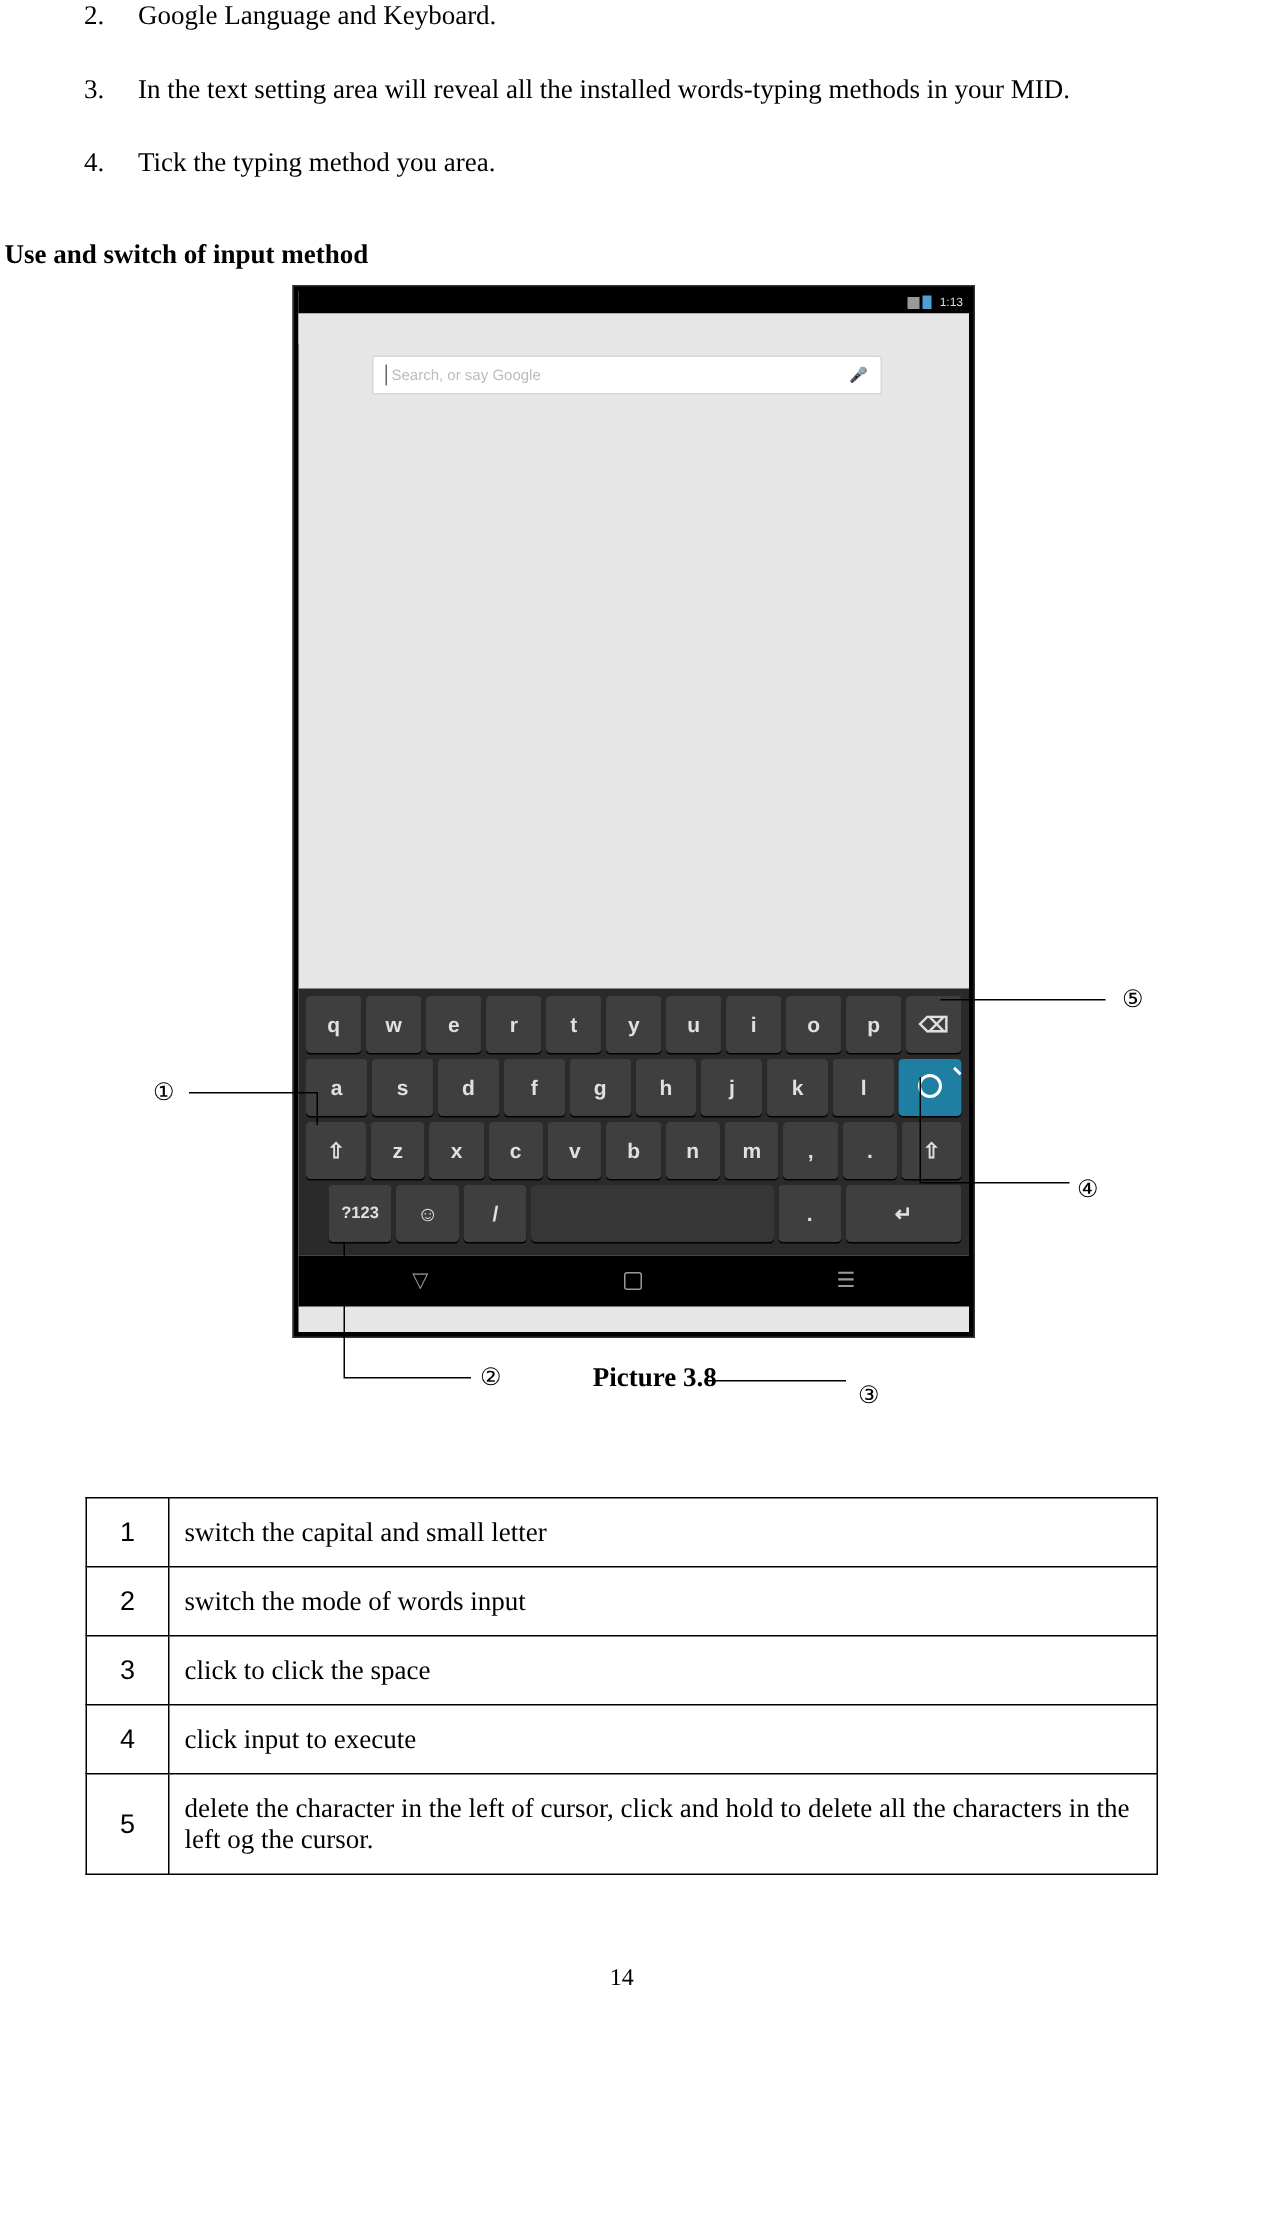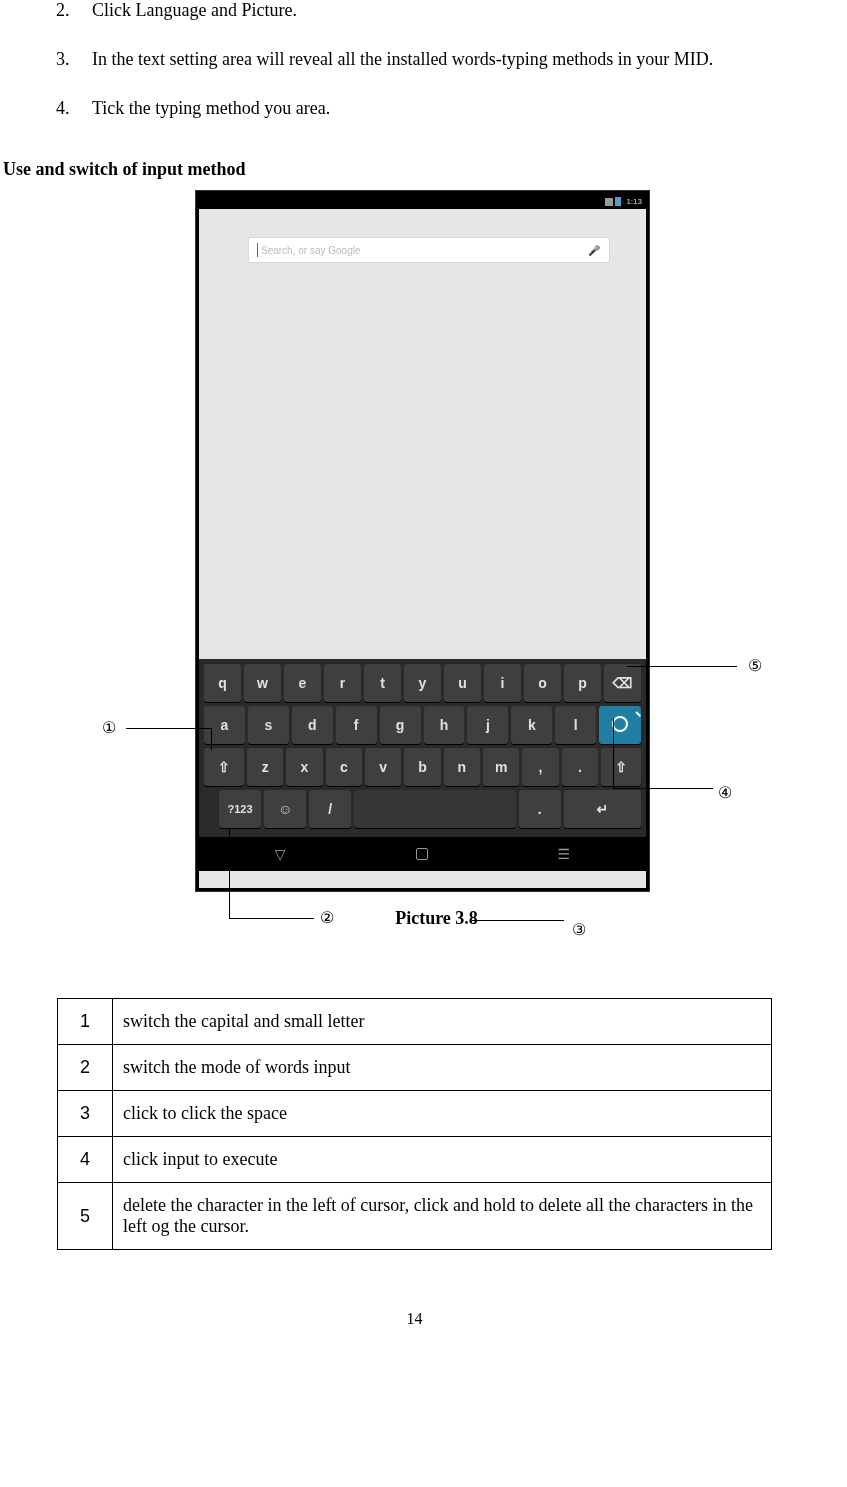--- a/index.html
+++ b/index.html
@@ -87,21 +87,21 @@
       color: #ddd;
       font-size: 8px;
       font-family: Arial;
       margin-left: 3px;
     }
     .blank-header {
       height: 20px;
       background: #e6e6e6;
     }
     .search-box {
-      margin: 8px 36px 0 49px;
+      margin: 8px 58px 0 49px;
       height: 26px;
       background: #fff;
       border: 1px solid #d8d8d8;
       border-radius: 2px;
       display: flex;
       align-items: center;
       padding: 0 8px;
     }
     .search-cursor {
       width: 1px;
@@ -264,21 +264,21 @@
     }
   </style>
 </head>
 <body>
 
 <div class="content">
 
   <div class="ol-wrap">
     <div class="ol-item">
       <span class="ol-num">2.</span>
-      <span class="ol-text">Click Language and Picture.</span>
+      <span class="ol-text">Google Language and Keyboard.</span>
     </div>
     <div class="ol-item">
       <span class="ol-num">3.</span>
       <span class="ol-text">In the text setting area will reveal all the installed words-typing methods in your MID.</span>
     </div>
     <div class="ol-item">
       <span class="ol-num">4.</span>
       <span class="ol-text">Tick the typing method you area.</span>
     </div>
   </div>

